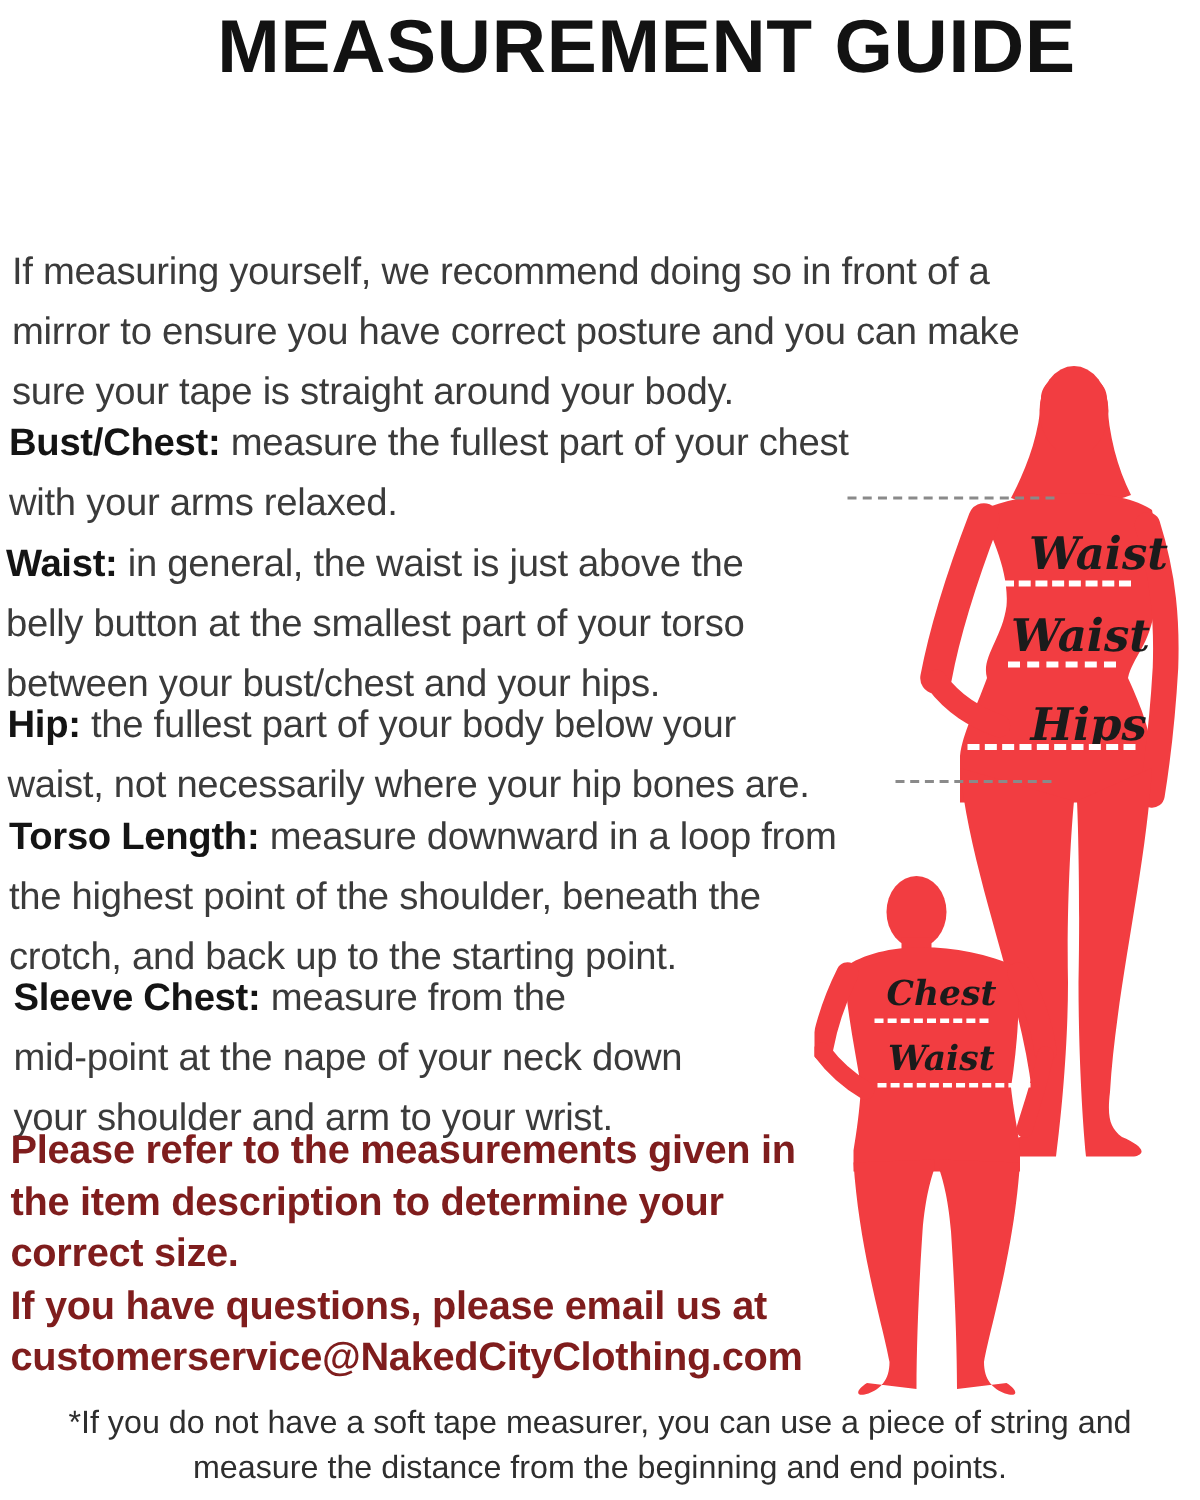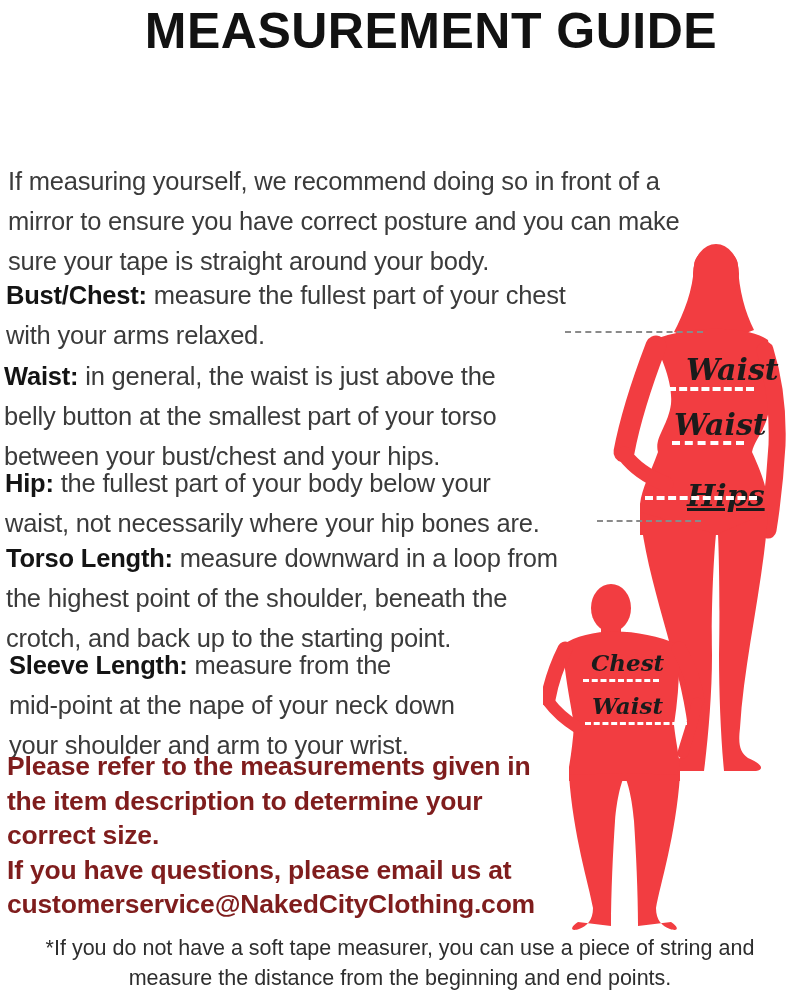--- a/index.html
+++ b/index.html
@@ -54,21 +54,21 @@
 belly button at the smallest part of your torso
 between your bust/chest and your hips.</span></div>
 
   <div class="body-par" style="left:5px;top:463px;"><span class="term">Hip:</span><span> the fullest part of your body below your
 waist, not necessarily where your hip bones are.</span></div>
 
   <div class="body-par" style="left:6px;top:538px;"><span class="term">Torso Length:</span><span> measure downward in a loop from
 the highest point of the shoulder, beneath the
 crotch, and back up to the starting point.</span></div>
 
-  <div class="body-par" style="left:9px;top:645px;"><span class="term">Sleeve Length:</span><span> measure from the
+  <div class="body-par" style="left:9px;top:645px;"><span class="term">Sleeve Chest:</span><span> measure from the
 mid-point at the nape of your neck down
 your shoulder and arm to your wrist.</span></div>
 
   <div class="closing" style="left:7px;top:749px;">Please refer to the measurements given in
 the item description to determine your
 correct size.
 If you have questions, please email us at
 customerservice@NakedCityClothing.com</div>
 
   <div class="footnote">*If you do not have a soft tape measurer, you can use a piece of string and
@@ -98,21 +98,21 @@
     <path d="M137,192 C133,252 117,302 113,325 C113,337 119,343 127,346 C136,349 136,344 128,339 L95,343 C95,310 93,268 91,238 C89,214 85,202 83,196 L83,190 Z" fill="#f23d41"></path>
   </svg>
 
   <div class="dash-gray" style="left:565px;top:331px;width:138px;"></div>
   <div class="dash-gray" style="left:597px;top:520px;width:104px;"></div>
 
   <div class="script-label lbl-f" style="left:686px;top:355px;">Waist</div>
   <div class="dash-white" style="left:668px;top:387px;width:86px;"></div>
   <div class="script-label lbl-f" style="left:674px;top:410px;">Waist</div>
   <div class="dash-white" style="left:672px;top:441px;width:72px;"></div>
-  <div class="script-label lbl-f" style="left:687px;top:481px;text-decoration:underline;">Hips</div>
+  <div class="script-label lbl-f" style="left:687px;top:469px;">Hips</div>
   <div class="dash-white" style="left:645px;top:496px;width:112px;"></div>
 
   <div class="script-label lbl-m" style="left:591px;top:651px;">Chest</div>
   <div class="dash-white thin" style="left:583px;top:679px;width:76px;"></div>
   <div class="script-label lbl-m" style="left:592px;top:694px;">Waist</div>
   <div class="dash-white thin" style="left:585px;top:722px;width:102px;"></div>
 
 </div>
 
 </body></html>

